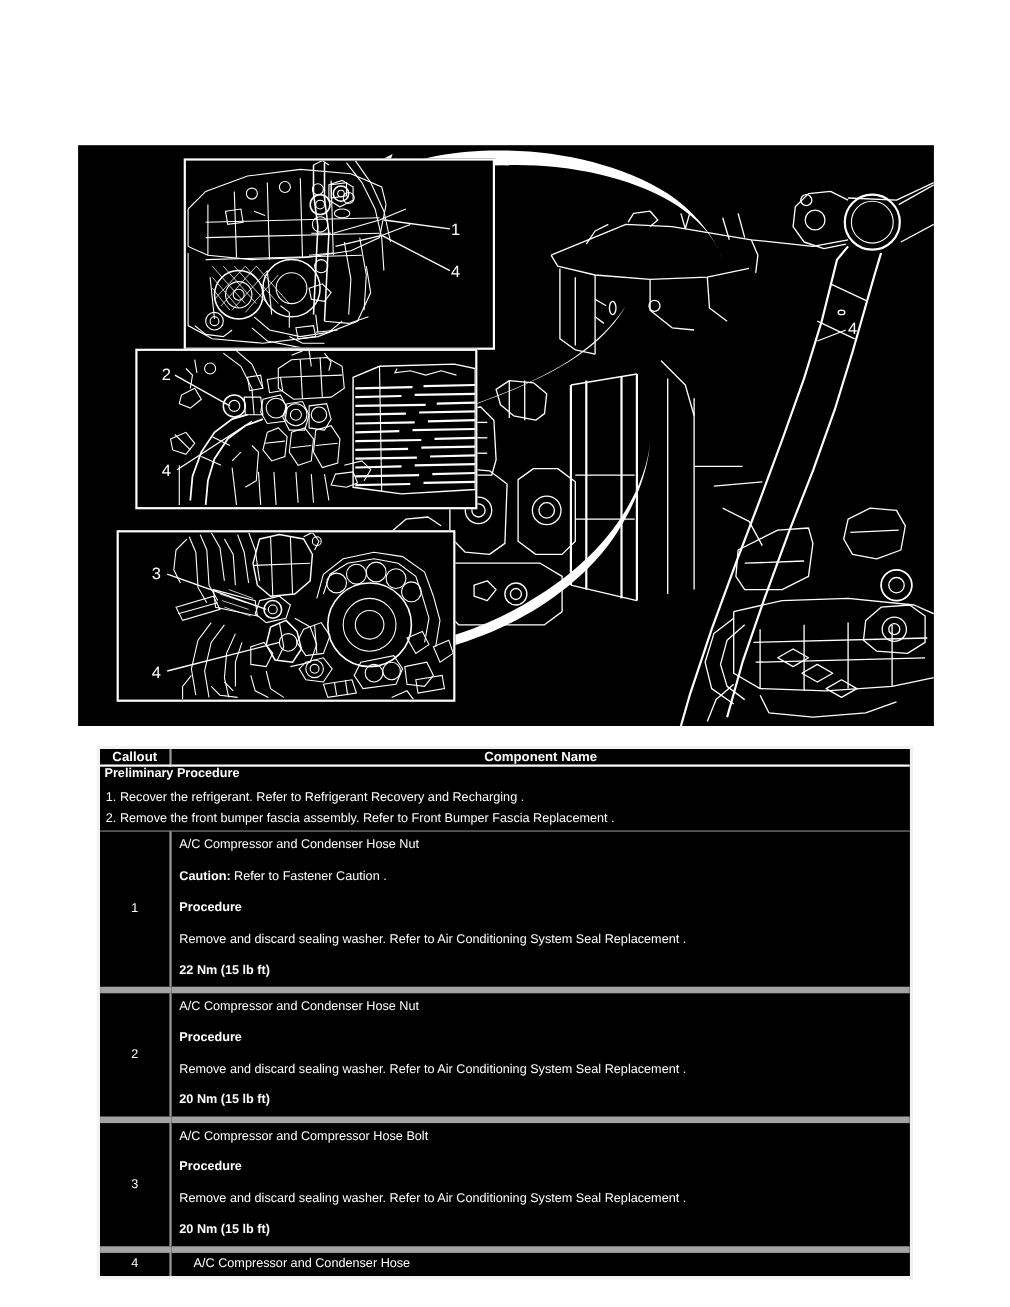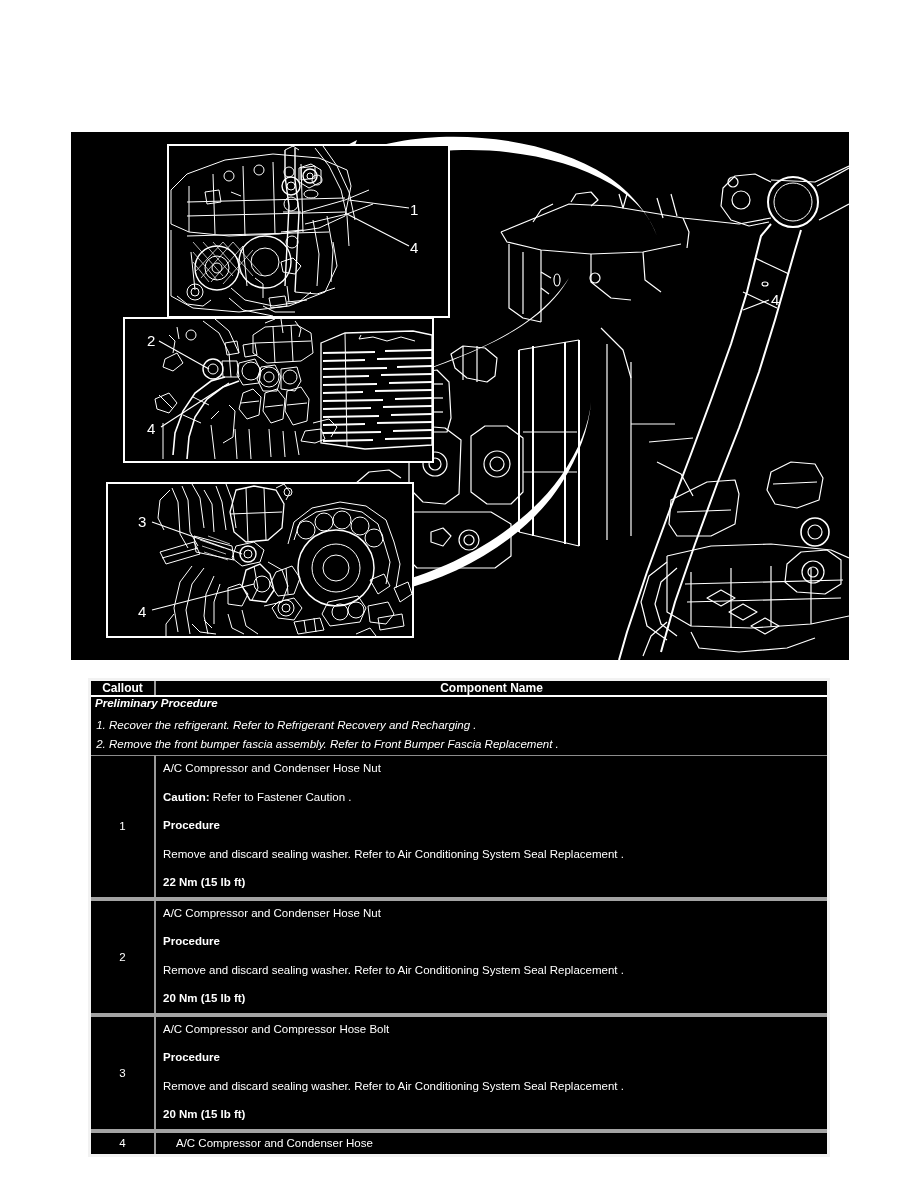--- a/index.html
+++ b/index.html
@@ -77,29 +77,28 @@
     font-weight: bold;
     padding: 4px 0 5px 0;
     text-align: center;
     color: #ffffff;
   }
   .hdr-row th.h-callout { border-right: 2px solid #9a9a9a; }
 
   .prelim-cell {
     border-bottom: 1px solid #8c8c8c;
     padding: 6px 8px 8px 20px;
-    font-style: italic;
   }
   .prelim-title { font-weight: bold; font-size: 11.5px; margin: 0 0 9px 4px; }
   ol.prelim-list {
     margin: 0; padding: 0 0 0 18px; list-style: decimal outside;
   }
   ol.prelim-list li { margin: 0 0 3px 0; line-height: 1.35; }
 
-  .data-row > td { border-bottom: 4px solid #a3a3a3; }
+  .data-row > td { border-bottom: 6px solid #a3a3a3; }
   .data-row td.cnum {
     border-right: 2px solid #9a9a9a;
     text-align: center;
     vertical-align: middle;
     font-size: 11.5px;
   }
   .data-row td.cdesc { padding: 5px 8px 6px 7px; }
   .cdesc p { margin: 0 0 0 0; line-height: 1.35; }
   .cdesc p + p { margin-top: 13px; }
   .cdesc .b { font-weight: bold; }

